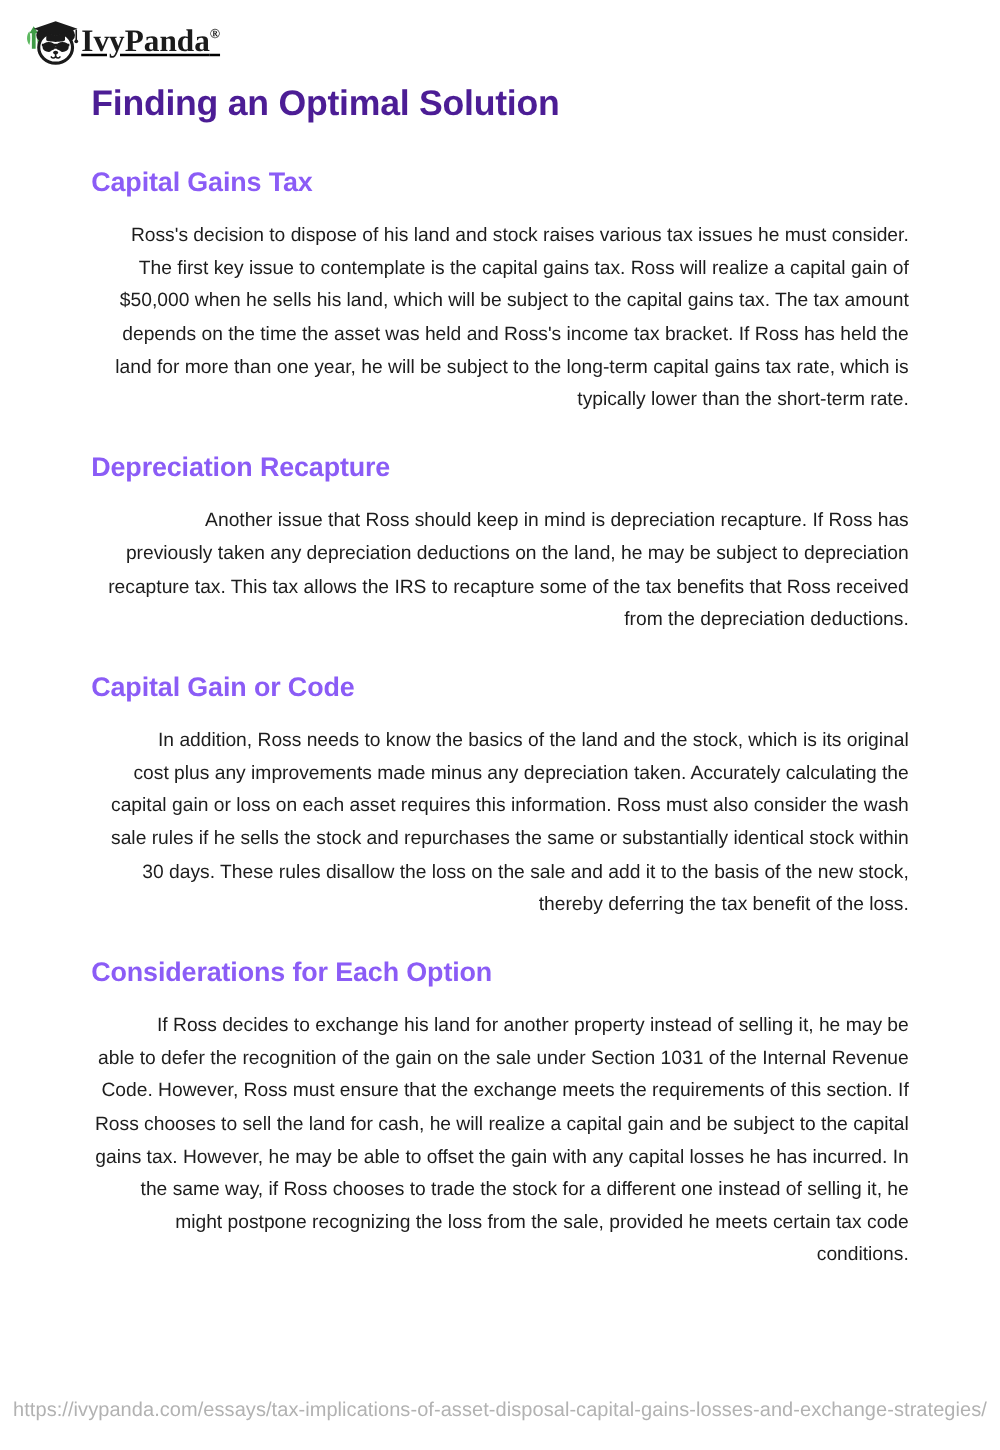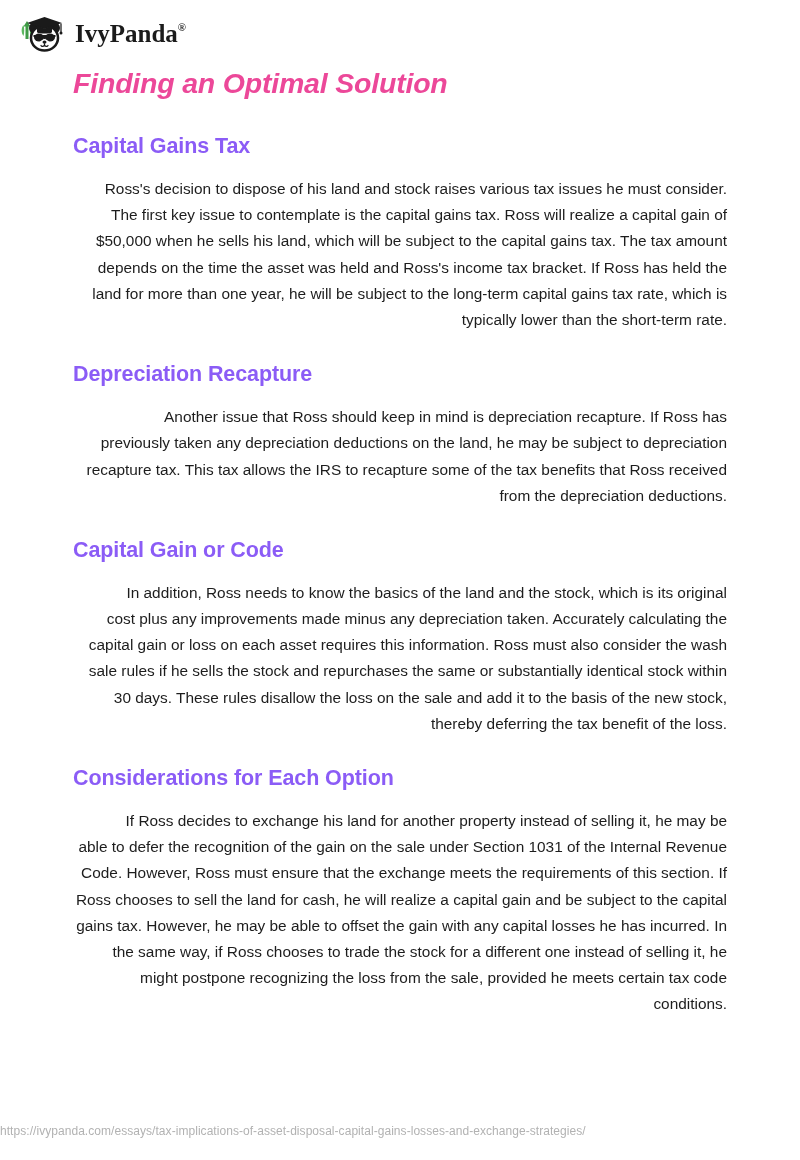--- a/index.html
+++ b/index.html
@@ -34,21 +34,22 @@
     display: flex;
     align-items: flex-start;
   }
 
   .brand {
     position: absolute;
     left: 18px;
     top: 10px;
     display: flex;
     align-items: center;
-    gap: 11px;
+    gap: 1px;
+    text-decoration: underline;
   }
 
   .brand-mark {
     width: 46px;
     height: 44px;
     display: block;
     flex: 0 0 auto;
   }
 
   .brand-word {
@@ -93,22 +94,21 @@
     width: 654px;
     color: #1d1d1d;
   }
 
   h1.doc-title {
     font-size: 28.5px;
     font-weight: bold;
     line-height: 1.2;
     margin: 0 0 33px 0;
     letter-spacing: -0.2px;
-    color: #ec4899;
-    font-style: italic;
+    color: #4c1d95;
   }
 
   h2.section-title {
     font-size: 21.5px;
     font-weight: bold;
     line-height: 1.25;
     margin: 0 0 16px 0;
     letter-spacing: -0.1px;
     color: #8b5cf6;
   }
@@ -129,22 +129,22 @@
   .section:last-child p.body-text {
     margin-bottom: 12px;
   }
 
   
   .page-footer {
     position: absolute;
     left: 0;
     bottom: 22px;
     width: 800px;
-    text-align: left;
-    font-size: 12px;
+    text-align: center;
+    font-size: 16px;
     color: #b2b2b2;
     font-family: "Liberation Sans", sans-serif;
     letter-spacing: 0.05px;
     white-space: nowrap;
   }
 </style>
 </head>
 <body>
 
 <div class="page">

